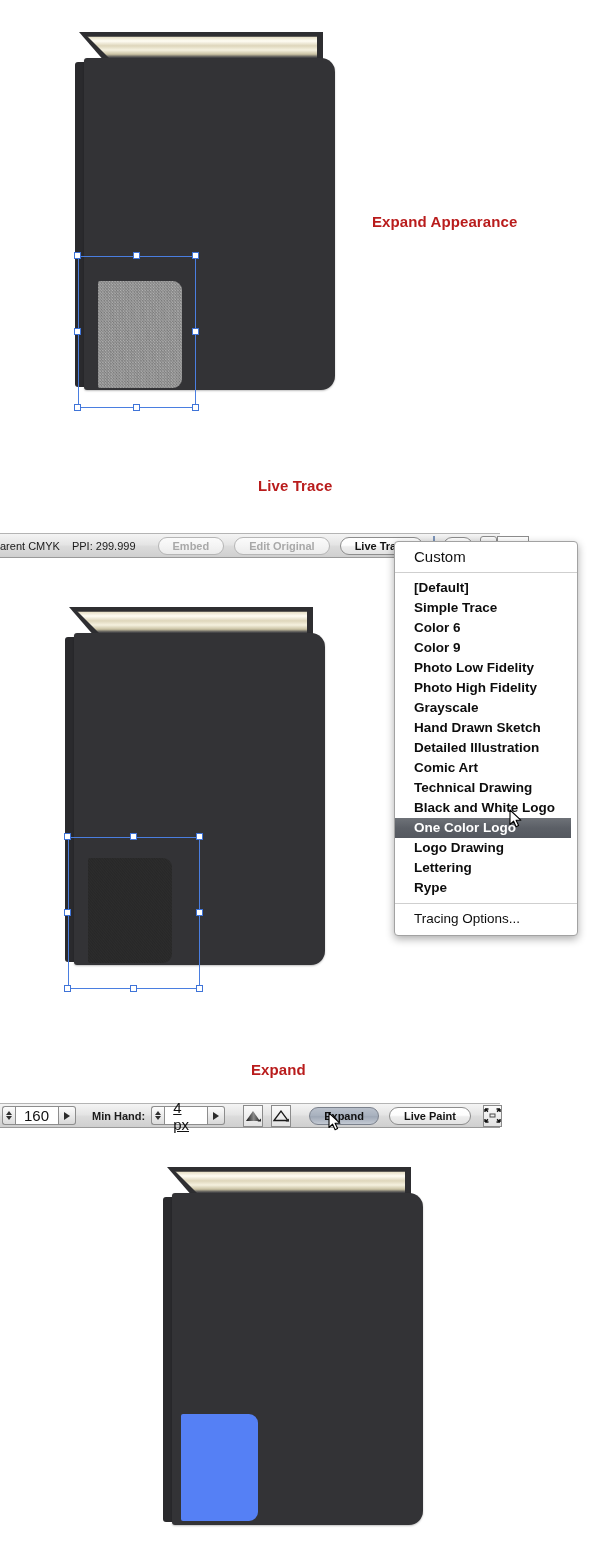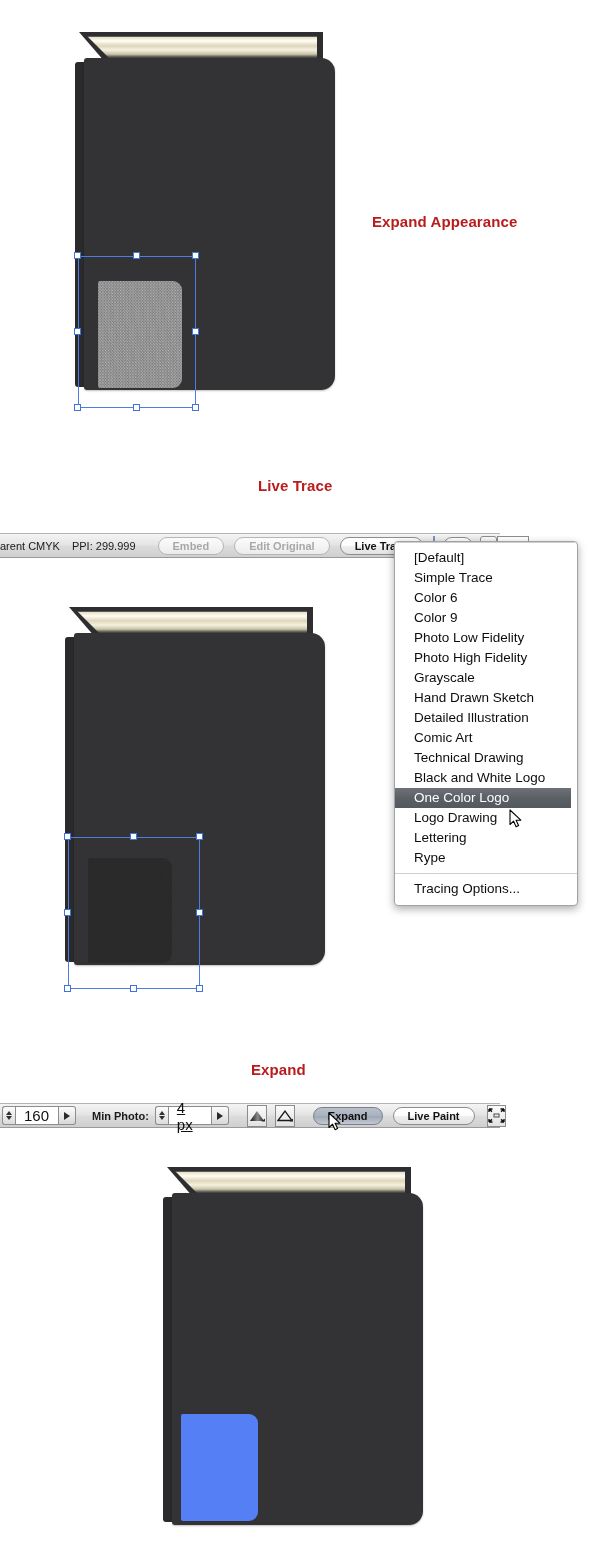--- a/index.html
+++ b/index.html
@@ -193,21 +193,21 @@
     font-size: 15px;
     color: #111;
     padding: 6px 0 7px 19px;
     white-space: nowrap;
   }
   .menu-sep {
     height: 1px;
     background: #cfcfcf;
     margin: 0;
   }
-  .menu-list { padding: 5px 6px 5px 0; }
+  .menu-list { padding: 5px 6px 5px 0; font-weight: bold; }
   .menu-item {
     font-size: 13.5px;
     color: #0d0d0d;
     padding: 1px 0 1px 19px;
     line-height: 18px;
     white-space: nowrap;
   }
   .menu-item.selected {
     background: linear-gradient(to bottom, #6e7278 0%, #5b5f66 50%, #54585f 100%);
     color: #ffffff;
@@ -320,20 +320,21 @@
   <div class="handle" style="left:62px; top:-4px;"></div>
   <div class="handle" style="left:128px; top:-4px;"></div>
   <div class="handle" style="left:-4px; top:72px;"></div>
   <div class="handle" style="left:128px; top:72px;"></div>
   <div class="handle" style="left:-4px; top:148px;"></div>
   <div class="handle" style="left:62px; top:148px;"></div>
   <div class="handle" style="left:128px; top:148px;"></div>
 </div>
 
 <div class="menu" style="left:394px; top:541px; width:184px;">
+  <div class="menu-header">Custom</div>
   <div class="menu-sep"></div>
   <div class="menu-list">
     <div class="menu-item">[Default]</div>
     <div class="menu-item">Simple Trace</div>
     <div class="menu-item">Color 6</div>
     <div class="menu-item">Color 9</div>
     <div class="menu-item">Photo Low Fidelity</div>
     <div class="menu-item">Photo High Fidelity</div>
     <div class="menu-item">Grayscale</div>
     <div class="menu-item">Hand Drawn Sketch</div>
@@ -363,21 +364,21 @@
     <span class="arrows">
       <span class="up"></span>
       <span class="dn"></span>
     </span>
     <span class="field" style="width:44px;">160</span>
     <span class="popbtn">
       <span class="tri-right"></span>
     </span>
   </span>
 
-  <span class="cb-text" style="margin-left:16px; font-weight:bold;">Min Photo:</span>
+  <span class="cb-text" style="margin-left:16px; font-weight:bold;">Min Hand:</span>
 
   <span class="stepper" style="margin-left:6px;">
     <span class="arrows">
       <span class="up"></span>
       <span class="dn"></span>
     </span>
     <span class="field" style="width:44px;text-decoration:underline;">4 px</span>
     <span class="popbtn">
       <span class="tri-right"></span>
     </span>

